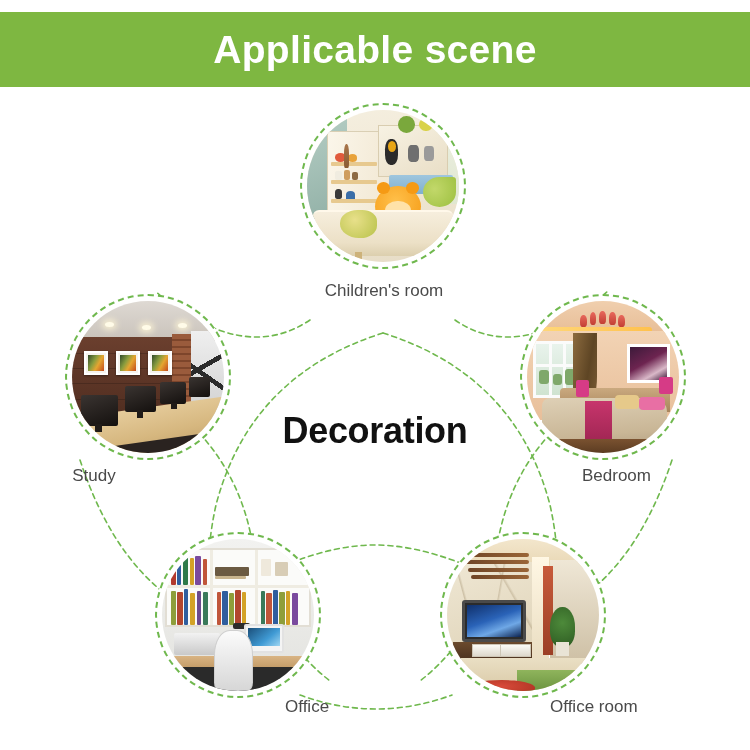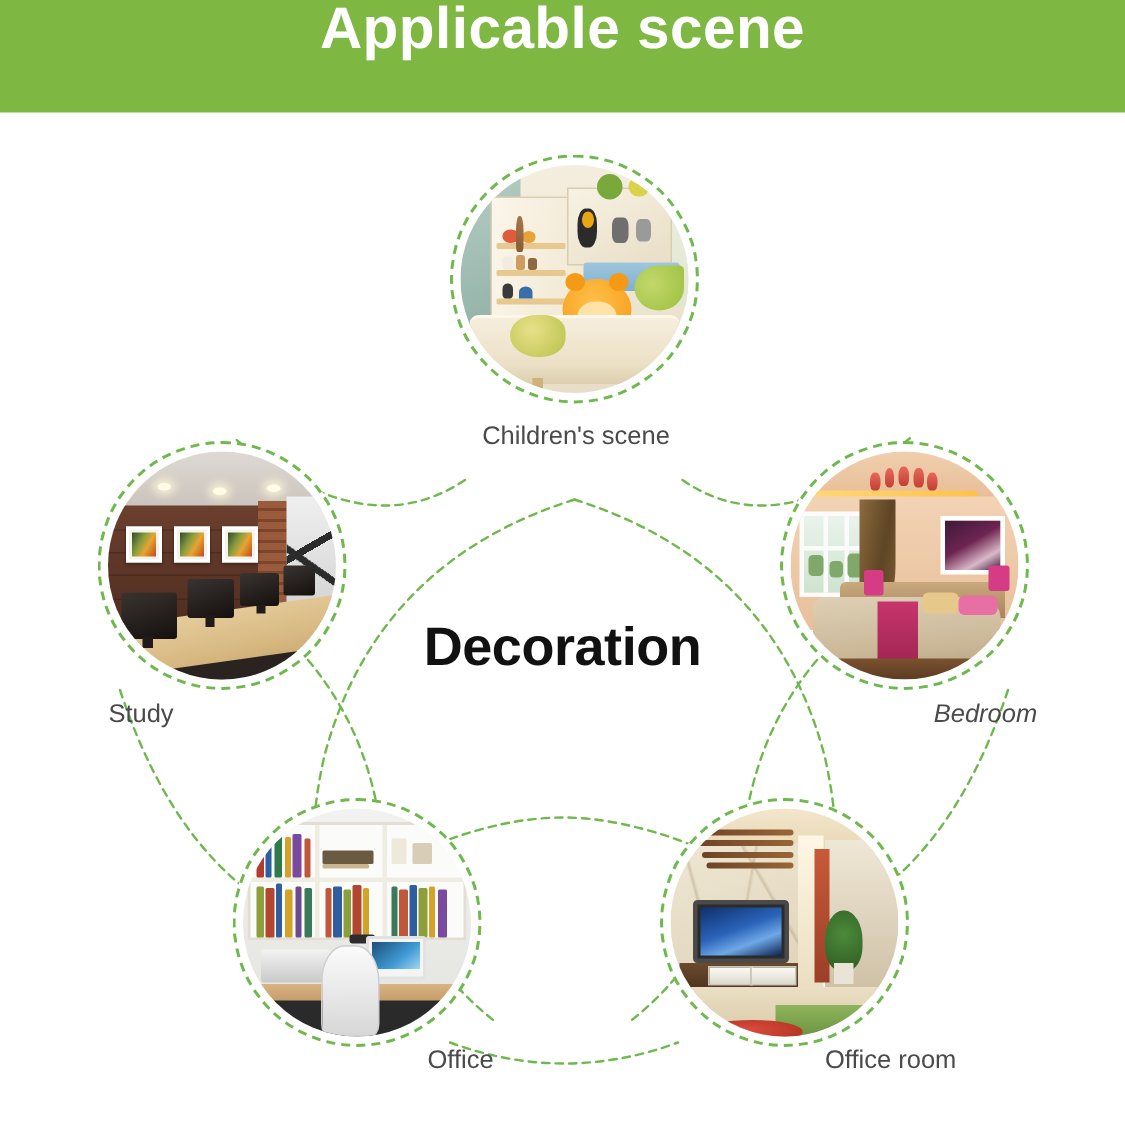--- a/index.html
+++ b/index.html
@@ -7,24 +7,25 @@
   body {
     font-family: "Liberation Sans", sans-serif;
     background: #ffffff;
     overflow: hidden;
     position: relative;
   }
 
   
   #header-banner {
     position: absolute;
-    left: 0; top: 0;
+    left: 0; top: 12px;
     width: 750px; height: 75px;
     background: #7eb741;
     display: flex;
+    align-items: center;
     justify-content: center;
   }
   #header-title {
     color: #ffffff;
     font-size: 39px;
     font-weight: bold;
     letter-spacing: 0.3px;
     line-height: 1;
     font-family: "Liberation Sans", sans-serif;
   }
@@ -74,21 +75,21 @@
     position: absolute;
     font-size: 17px;
     color: #4a4a4a;
     white-space: nowrap;
     font-family: "Liberation Sans", sans-serif;
   }
 
   
   #node-children .scene-caption { left: -66px; top: 178px; width: 300px; text-align: center; }
   #node-office   .scene-caption { left: -46px; top: 172px; width: 150px; text-align: center; }
-  #node-bedroom  .scene-caption { left: 62px;  top: 172px; width: 150px; text-align: center; font-style: italic; }
+  #node-bedroom  .scene-caption { left: 62px;  top: 172px; width: 150px; text-align: left; }
   #node-study    .scene-caption { left: 130px; top: 165px; width: 150px; text-align: left; }
   #node-living   .scene-caption { left: 110px; top: 165px; width: 200px; text-align: left; }
 
   
   .art { position: absolute; }
 
   
   .kr-bg     { inset: 0; background: linear-gradient(170deg,#f5efe0 0%,#efe6d2 55%,#e6dcc6 100%); }
   .kr-wall-l { left: 0; top: 0; width: 26%; height: 72%; background: linear-gradient(160deg,#b7cfc6,#91b0a6); }
   .kr-wall-r { right: 0; top: 0; width: 18%; height: 62%; background: linear-gradient(200deg,#eef1e4,#dfe6cf); }
@@ -238,21 +239,21 @@
           <div class="kr-bear-ear" style="right:4%;"></div>
           <div class="kr-bear-face"></div>
         </div>
         <div class="art kr-bed">
           <div class="art kr-bedleg" style="left:30%;"></div>
           <div class="art kr-bedleg" style="right:18%;"></div>
         </div>
         <div class="art kr-toy"></div>
       </div>
     </div>
-    <div class="scene-caption">Children's scene</div>
+    <div class="scene-caption">Children's room</div>
   </div>
 
   <div class="scene-node" id="node-office" style="left:65px; top:219px;">
     <div class="scene-circle">
       <div class="scene-photo">
         <div class="art of-ceiling">
           <div class="of-light" style="left:22%; top:52%;"></div>
           <div class="of-light" style="left:46%; top:62%;"></div>
           <div class="of-light" style="left:70%; top:56%;"></div>
         </div>

